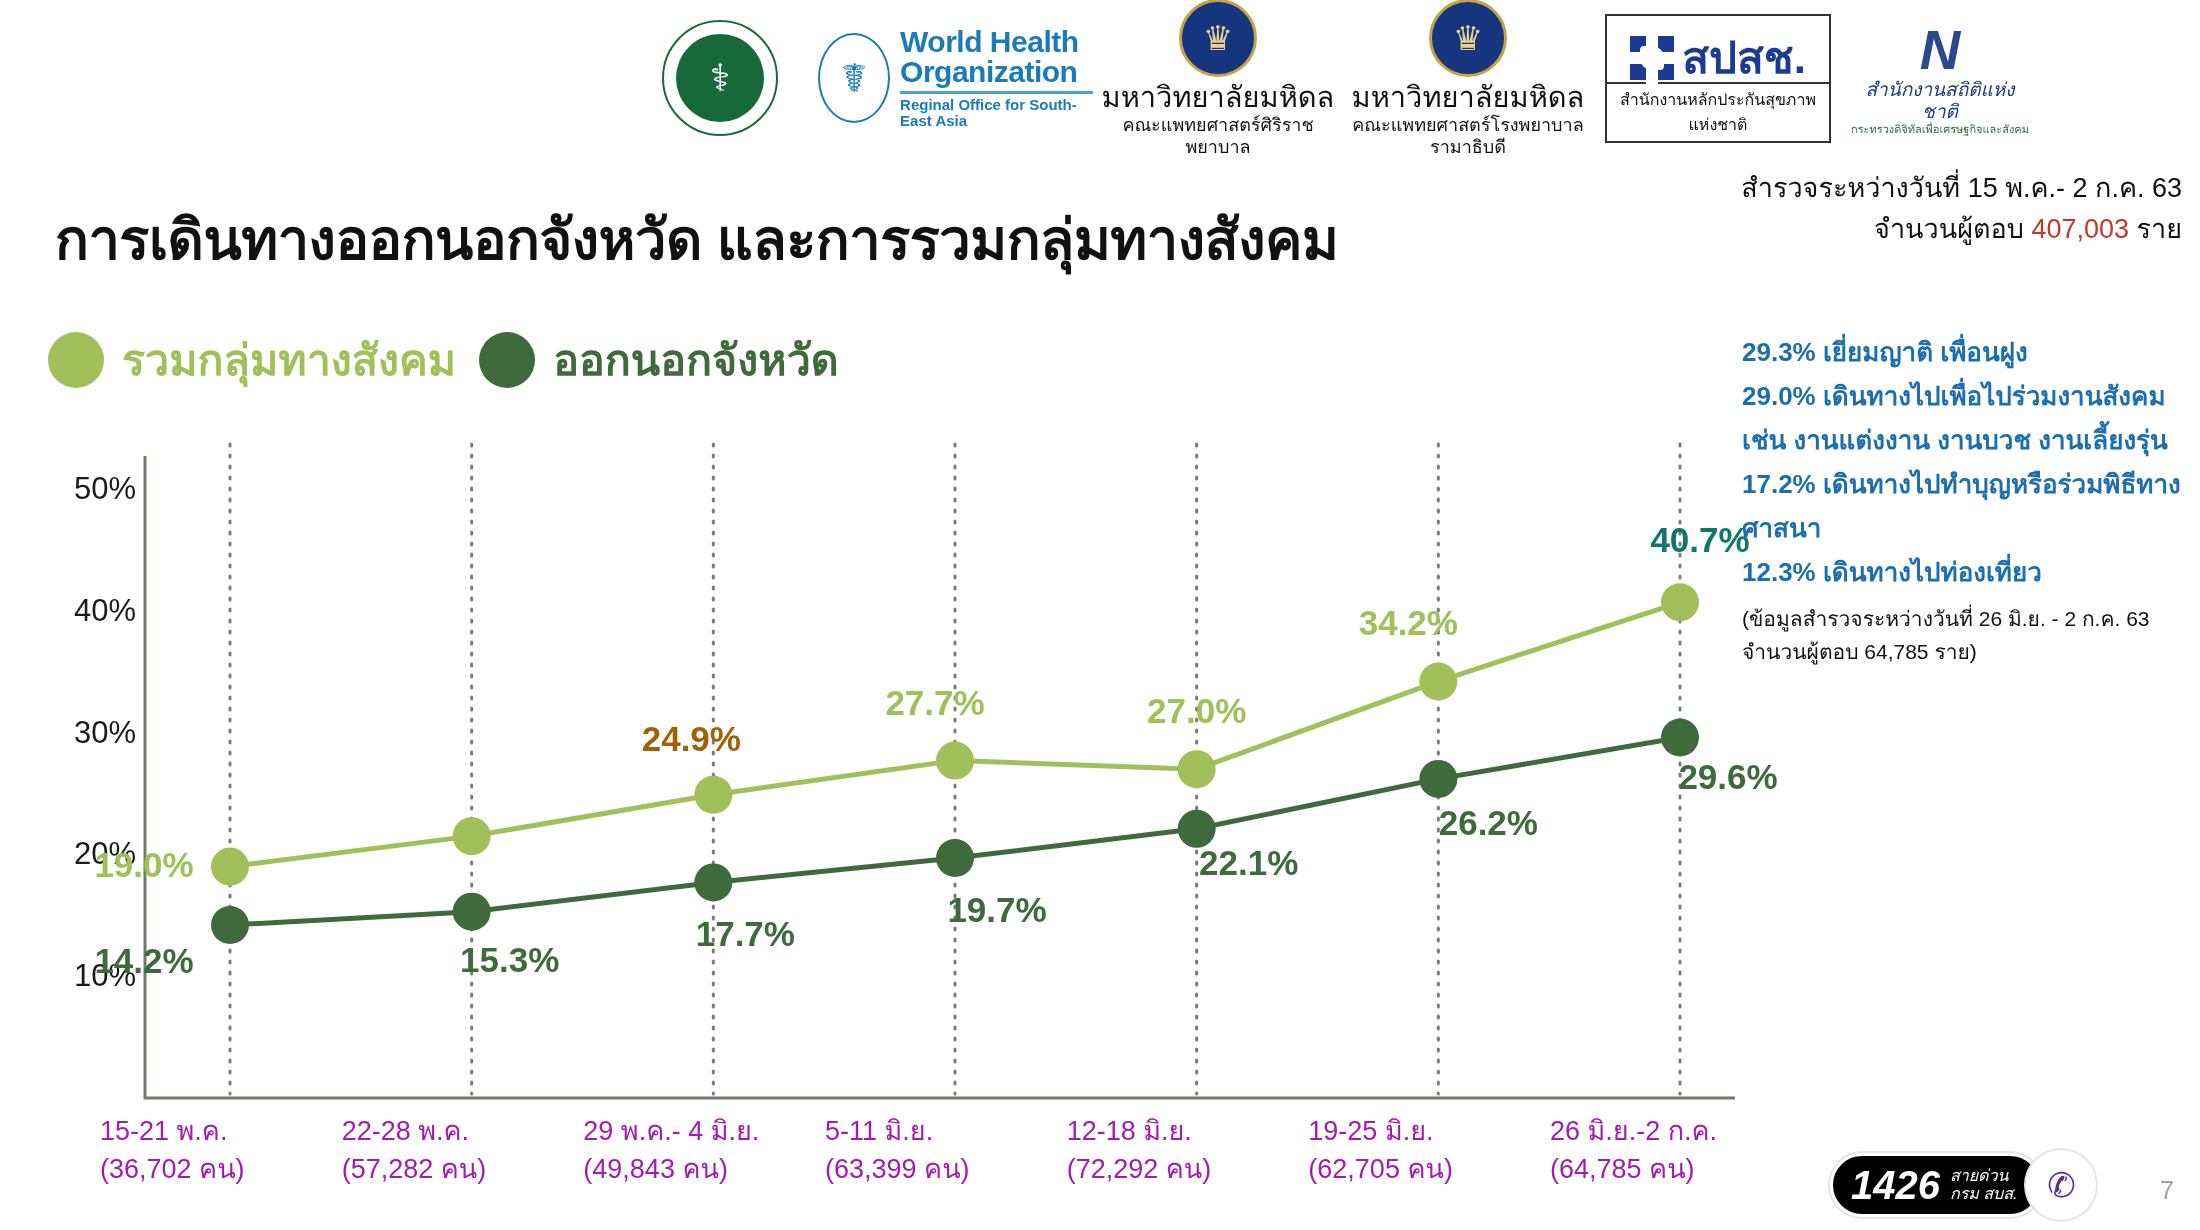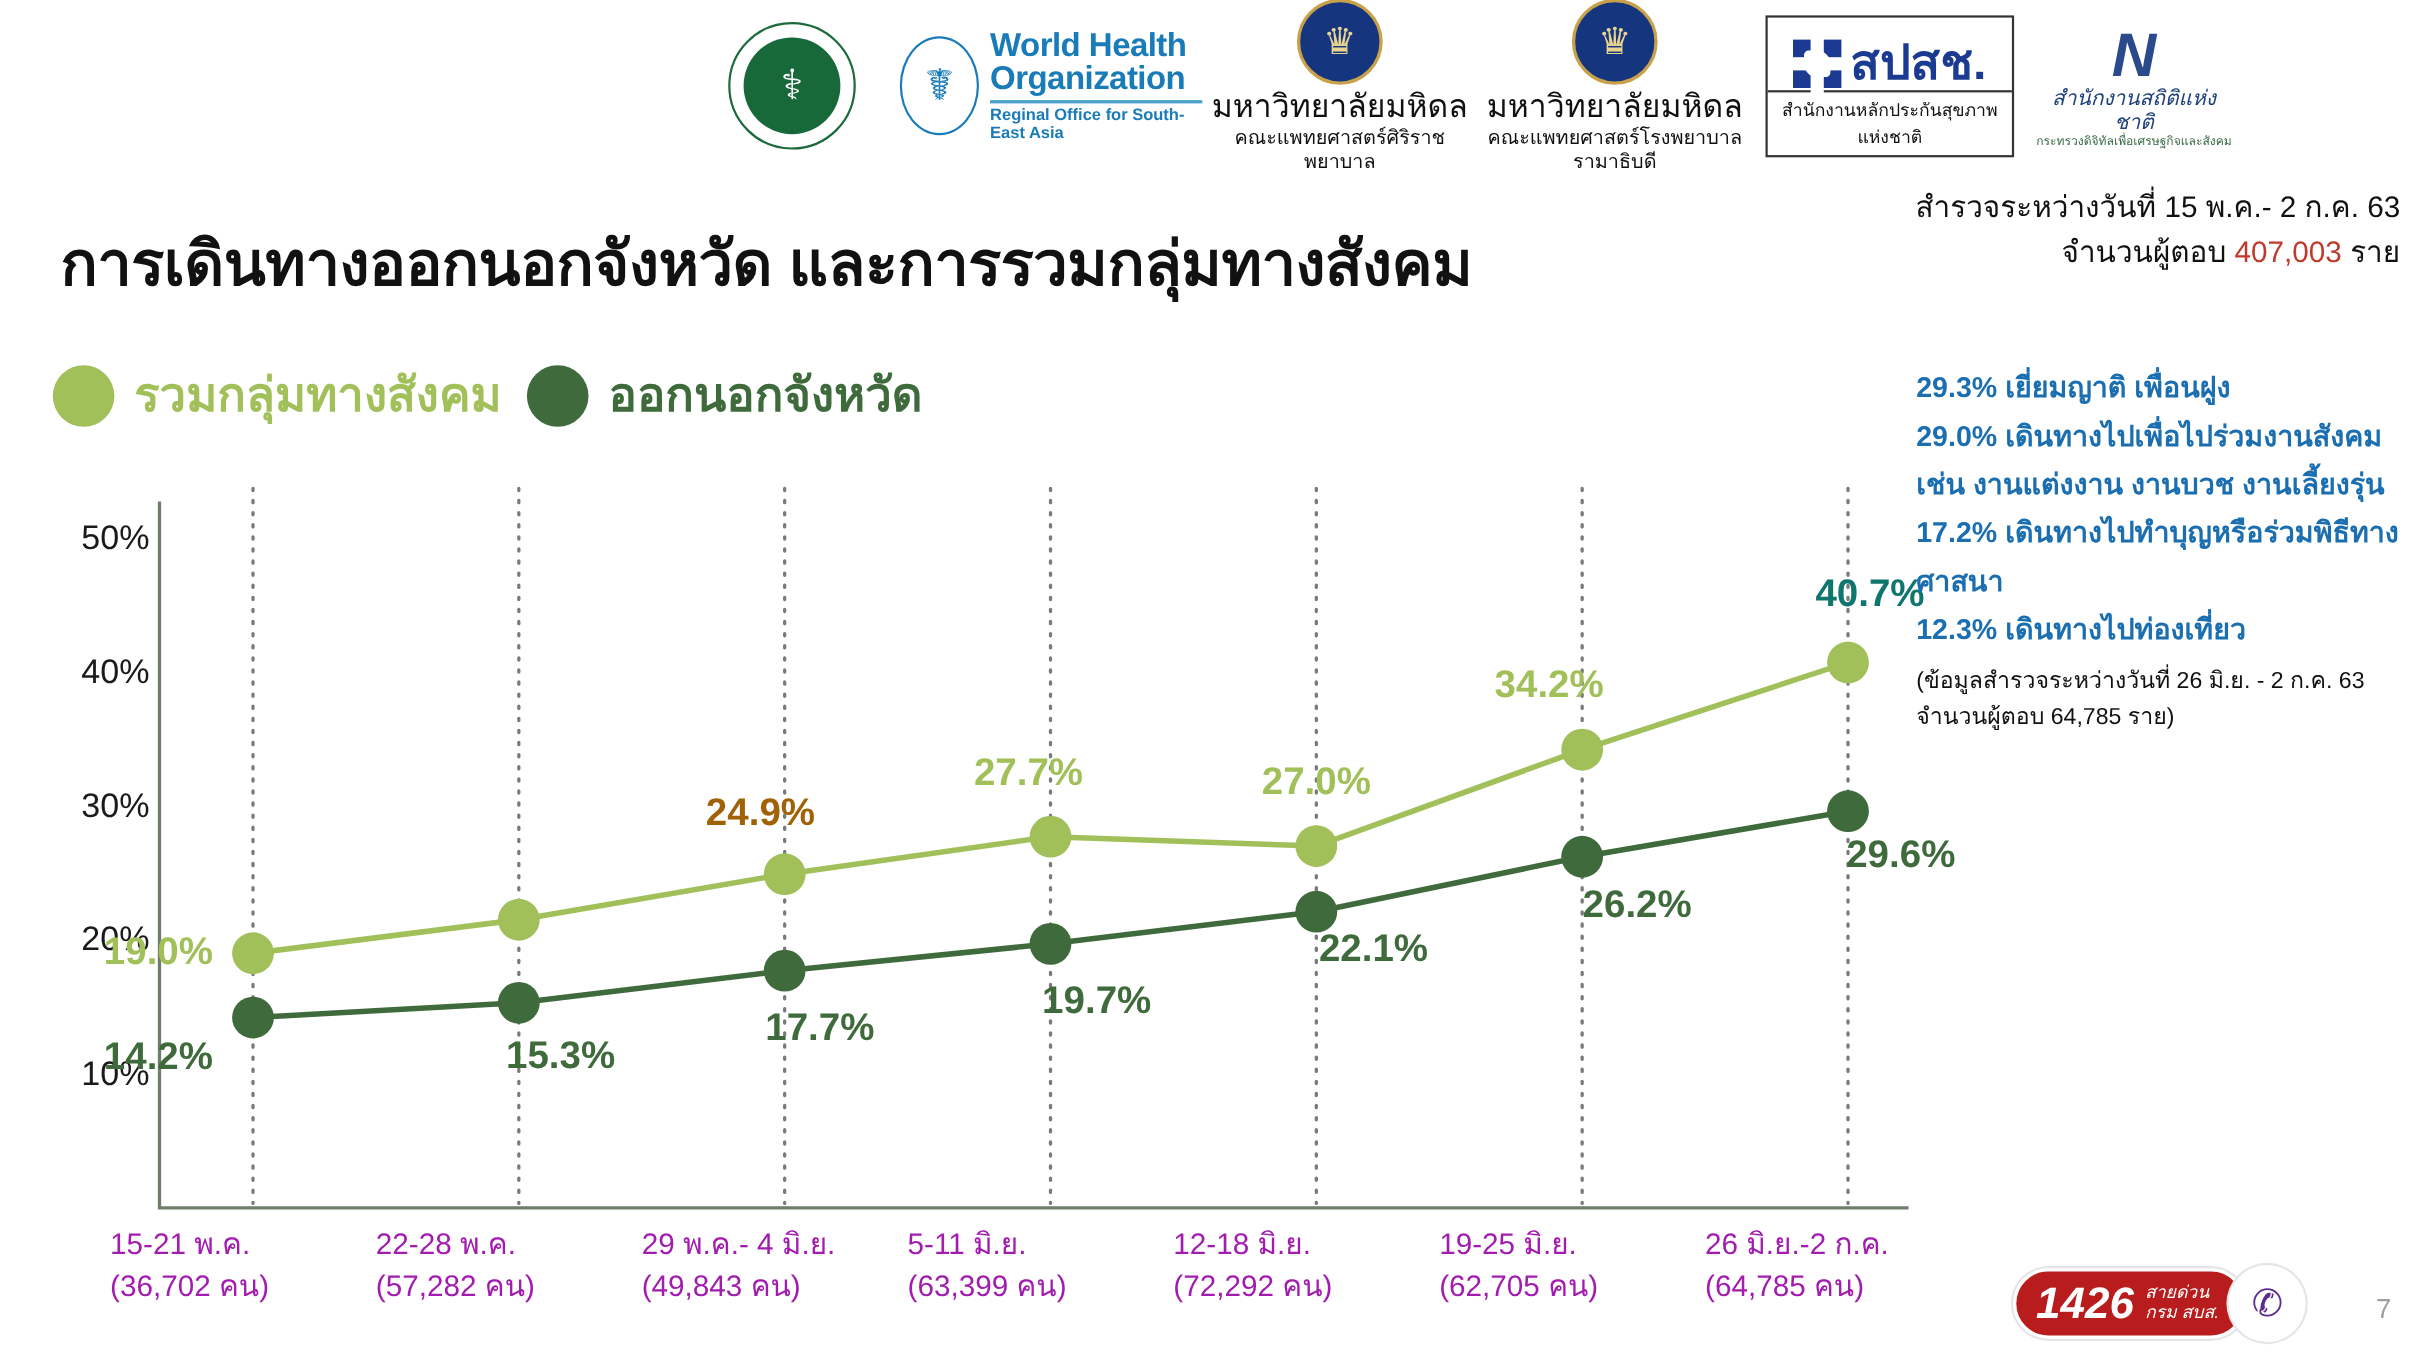--- a/index.html
+++ b/index.html
@@ -62,21 +62,21 @@
   .dlabel{position:absolute;font-size:35px;font-weight:bold;white-space:nowrap;transform:translate(-50%,-50%);}
 
   
   .rt{position:absolute;left:1742px;top:330px;width:452px;}
   .rt p{margin:0;font-size:26px;line-height:44px;color:#111;}
   .rt .blue{color:#1b6fb0;font-weight:bold;}
   .rt .foot{font-size:21px;line-height:33px;color:#111;margin-top:8px;}
 
   
   .hotline{position:absolute;left:1830px;top:1150px;display:flex;align-items:center;}
-  .hot-pill{background:#b91c1c;border:3px solid #fff;box-shadow:0 0 0 2px #e5e5e5;border-radius:34px;height:58px;padding:0 22px 0 18px;display:flex;align-items:center;gap:10px;}
+  .hot-pill{background:#000000;border:3px solid #fff;box-shadow:0 0 0 2px #e5e5e5;border-radius:34px;height:58px;padding:0 22px 0 18px;display:flex;align-items:center;gap:10px;}
   .hot-num{color:#fff;font-size:40px;font-weight:bold;font-style:italic;line-height:40px;}
   .hot-txt{color:#fff;font-size:16px;font-style:italic;line-height:18px;}
   .hot-phone{width:64px;height:64px;border-radius:50%;background:#fff;border:3px solid #fff;box-shadow:0 0 0 2px #e5e5e5;margin-left:-16px;display:flex;align-items:center;justify-content:center;color:#5b2d8e;font-size:34px;}
   .pageno{position:absolute;right:26px;top:1176px;font-size:25px;color:#9aa0a6;}
 </style>
 </head>
 <body>
 
 <div class="slide">
 

